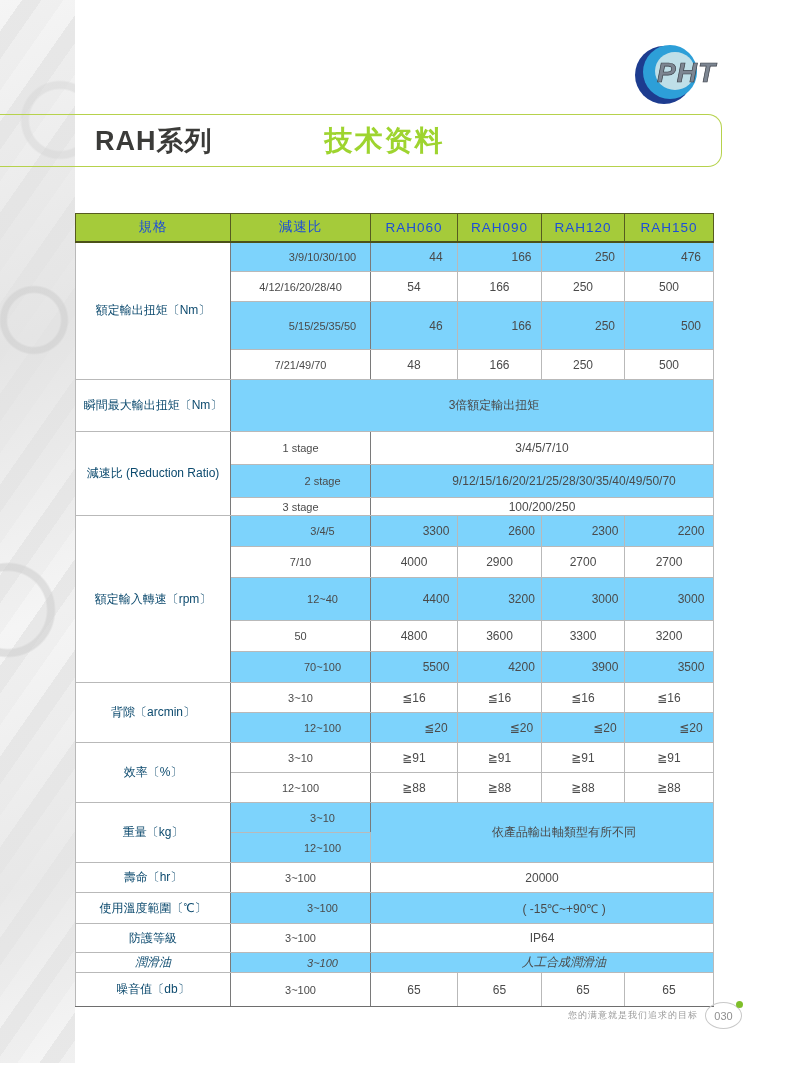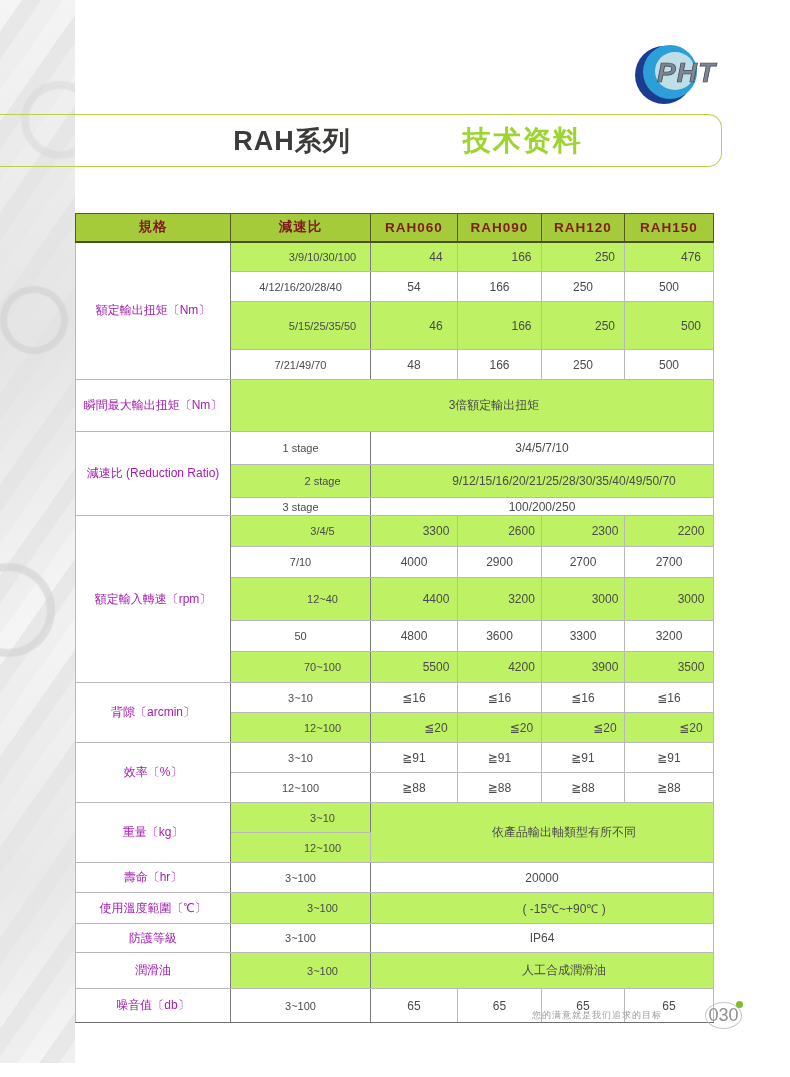--- a/index.html
+++ b/index.html
@@ -19,64 +19,64 @@
       linear-gradient(160deg, rgba(255,255,255,0) 0%, rgba(226,226,226,.85) 32%, rgba(255,255,255,0) 58%, rgba(228,228,228,.7) 82%, rgba(255,255,255,0) 100%),
       repeating-linear-gradient(125deg, #f5f5f5 0 18px, #e8e8e8 18px 34px, #f0f0f0 34px 52px);
   }
   
   #logo { position:absolute; left:633px; top:42px; width:118px; height:64px; }
   
   #title-box {
     position:absolute; left:0; top:114px; width:722px; height:53px;
     border:1px solid #b6d24c; border-left:none;
     border-radius:0 14px 14px 0;
-    display:flex; align-items:center;justify-content:center;
+    display:flex; align-items:center;
   }
   #series-title {
     margin-left:95px; font-size:27px; font-weight:bold; color:#3b3b39; letter-spacing:1px;
   }
   #doc-title {
     margin-left:112px; font-size:28px; font-weight:bold; color:#9ed42f; letter-spacing:2px;
   }
   
   #spec-table {
     position:absolute; left:75px; top:213px; width:638px;
     border-collapse:collapse; table-layout:fixed;
   }
   #spec-table th, #spec-table td {
     border:1px solid #b9b9b9; text-align:center; vertical-align:middle;
     overflow:hidden; white-space:nowrap;
   }
   #spec-table th.ghead {
-    background:#a5cb3a; color:#7f1d1d; font-weight:bold; font-size:13.5px;
+    background:#a5cb3a; color:#1d4ed8; font-weight:normal; font-size:13.5px;
     letter-spacing:1px; border:1px solid #565b20; border-bottom:2px solid #4c5119;
     height:28px;
   }
   #spec-table th.spec {
-    background:#ffffff; font-weight:400; font-size:12px; color:#a21caf;
+    background:#ffffff; font-weight:400; font-size:12px; color:#0c4a6e;
     border-right:1px solid #7a7a7a;
   }
   #spec-table td.ratio { font-size:11px; color:#4a4a4a; border-right:1px solid #7a7a7a; }
   #spec-table td.val   { font-size:12px; color:#4a4a4a; }
-  #spec-table .shade   { background:#bef264;padding-left:44px; }
+  #spec-table .shade   { background:#7dd3fc;padding-left:44px; }
   #spec-table tbody.section > tr:first-child > th,
   #spec-table tbody.section > tr:first-child > td { border-top:1px solid #6e6e6e; }
   #spec-table tbody.section:last-of-type > tr:last-child > th,
   #spec-table tbody.section:last-of-type > tr:last-child > td { border-bottom:1px solid #6e6e6e; }
   
   #footer {
     position:absolute; top:1002px; right:48px;
     display:flex; align-items:center; gap:7px;
   }
   #footer-slogan { font-size:9px; color:#9a9a9a; letter-spacing:1px; }
   #page-badge {
     position:relative; width:37px; height:27px;
     border:1px solid #c9c9c9; border-radius:50%;
     display:flex; align-items:center; justify-content:center;
-    font-size:18px; color:#8f8f8f;margin-left:36px;
+    font-size:11px; color:#8f8f8f;
   }
   #page-badge .dot {
     position:absolute; top:-2px; right:-2px; width:7px; height:7px;
     border-radius:50%; background:#7fbf2a;
   }
 </style>
 </head>
 <body>
 
 <div id="page">
@@ -263,21 +263,21 @@
         </tr>
       </tbody>
       <tbody class="section">
         <tr style="height: 29px;">
           <th class="spec" rowspan="1">防護等級</th>
           <td class="ratio">3~100</td>
           <td class="val" colspan="4">IP64</td>
         </tr>
       </tbody>
       <tbody class="section">
-        <tr style="height: 36px;">
+        <tr style="height: 20px; font-style: italic;">
           <th class="spec" rowspan="1">潤滑油</th>
           <td class="ratio shade">3~100</td>
           <td class="val shade" colspan="4">人工合成潤滑油</td>
         </tr>
       </tbody>
       <tbody class="section">
         <tr style="height: 34px;">
           <th class="spec" rowspan="1">噪音值〔db〕</th>
           <td class="ratio">3~100</td>
           <td class="val">65</td>

